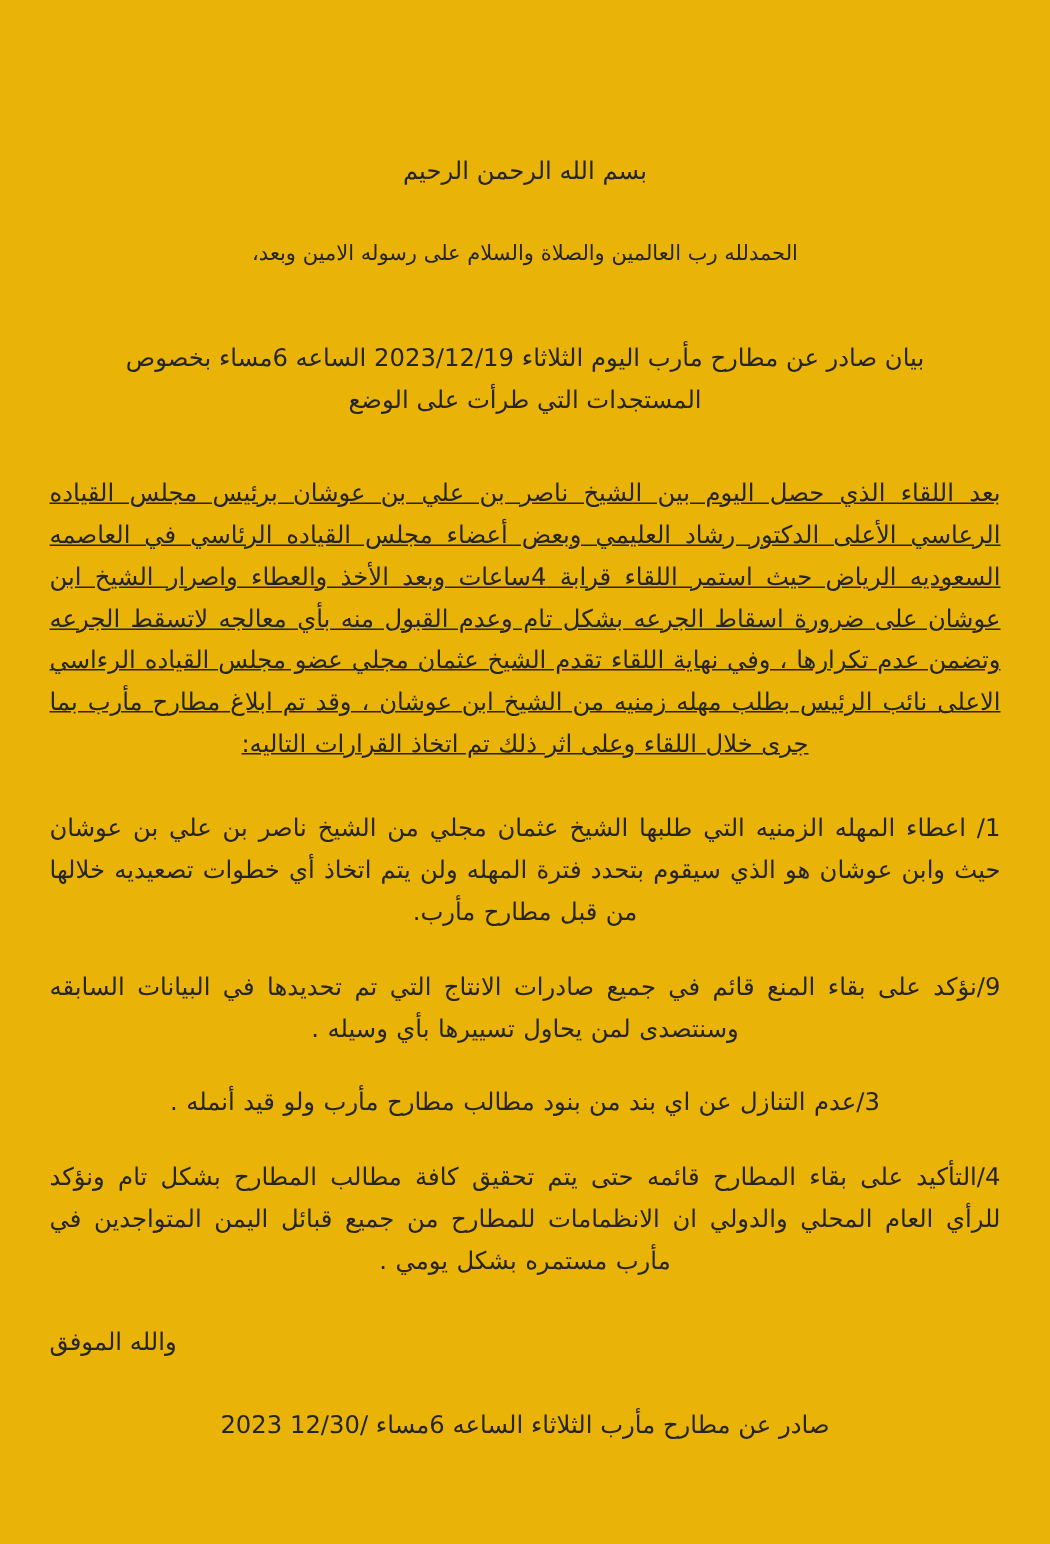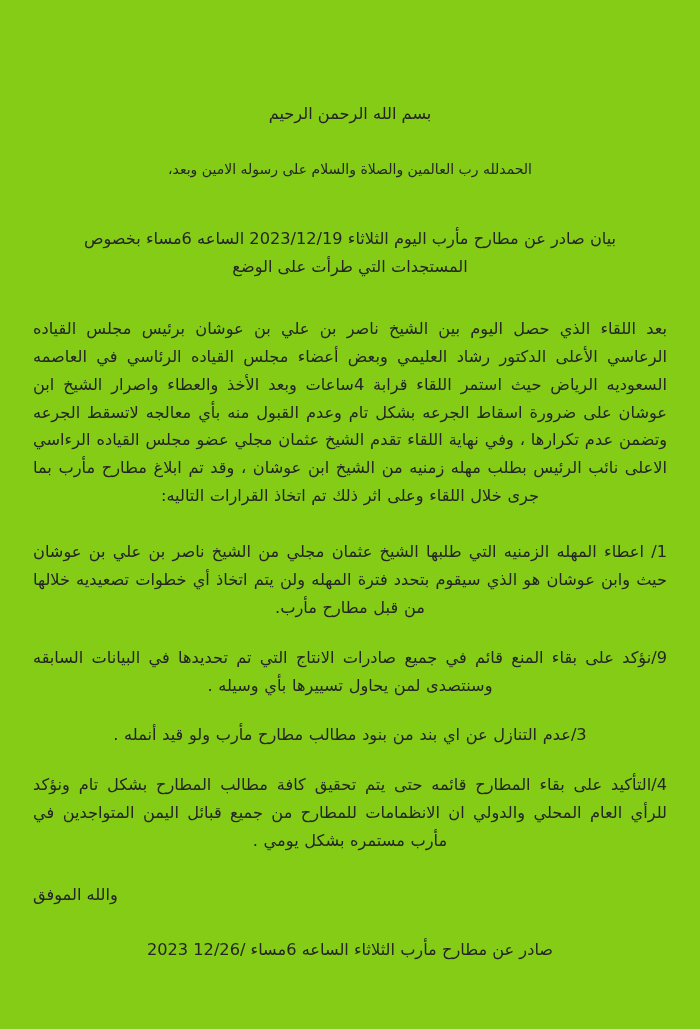--- a/index.html
+++ b/index.html
@@ -12,21 +12,21 @@
     width: 700px;
     height: 1029px;
     position: relative;
     overflow: hidden;
     font-family: "DejaVu Sans", "Liberation Sans", sans-serif;
   }
 
   .page {
     width: 700px;
     height: 1029px;
-    background: #84cc16;
+    background: #eab308;
     box-sizing: border-box;
     padding: 17px;
     position: relative;
   }
 
   .doc-body {
     position: absolute;
     top: 100px;
     right: 33px;
     left: 33px;
@@ -66,20 +66,21 @@
     text-align: center;
     margin: 0 0 34px 0;
     color: #252525;
     padding: 0 18px;
   }
 
   .block-main {
     margin: 0 0 28px 0;
     text-align: justify;
     text-align-last: center;
+    text-decoration: underline;
   }
 
   .item {
     margin: 0 0 22px 0;
     text-align: justify;
     text-align-last: center;
   }
 
   .item-last {
     margin: 0 0 26px 0;
@@ -120,16 +121,16 @@
     <p class="para item">1/ اعطاء المهله الزمنيه التي طلبها الشيخ عثمان مجلي من الشيخ ناصر بن علي بن عوشان حيث وابن عوشان هو  الذي سيقوم بتحدد فترة المهله ولن يتم اتخاذ أي خطوات تصعيديه خلالها من قبل مطارح مأرب.</p>
 
     <p class="para item">9/نؤكد على  بقاء المنع قائم في جميع صادرات الانتاج التي تم تحديدها في البيانات السابقه وسنتصدى لمن يحاول تسييرها بأي وسيله .</p>
 
     <p class="para item">3/عدم التنازل عن اي بند من بنود مطالب مطارح مأرب ولو قيد أنمله .</p>
 
     <p class="para item-last">4/التأكيد على بقاء المطارح قائمه حتى يتم تحقيق كافة مطالب المطارح بشكل تام ونؤكد للرأي العام المحلي والدولي ان الانظمامات للمطارح من جميع قبائل اليمن المتواجدين في مأرب مستمره بشكل يومي .</p>
 
     <p class="closing">والله الموفق</p>
 
-    <p class="issued">صادر عن مطارح مأرب الثلاثاء الساعه 6مساء /12/26 2023</p>
+    <p class="issued">صادر عن مطارح مأرب الثلاثاء الساعه 6مساء /12/30 2023</p>
 
   </div>
 </div>
 
 </body></html>

